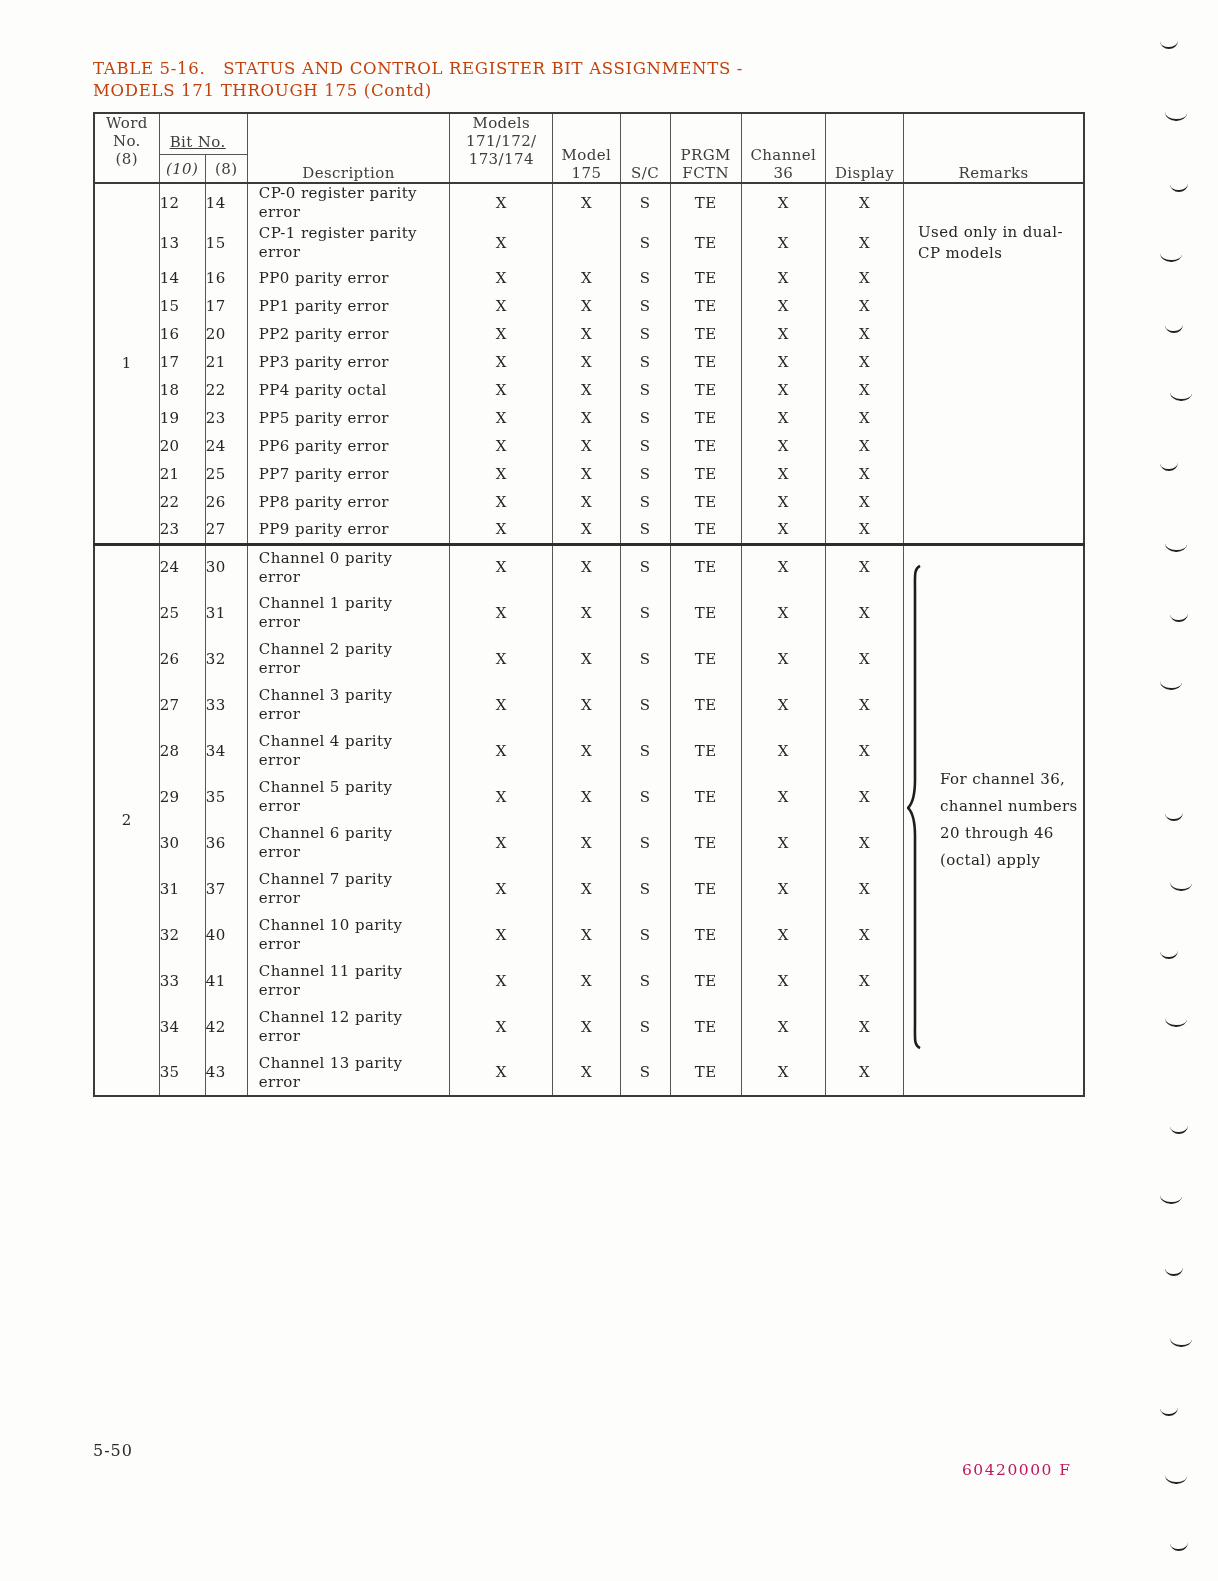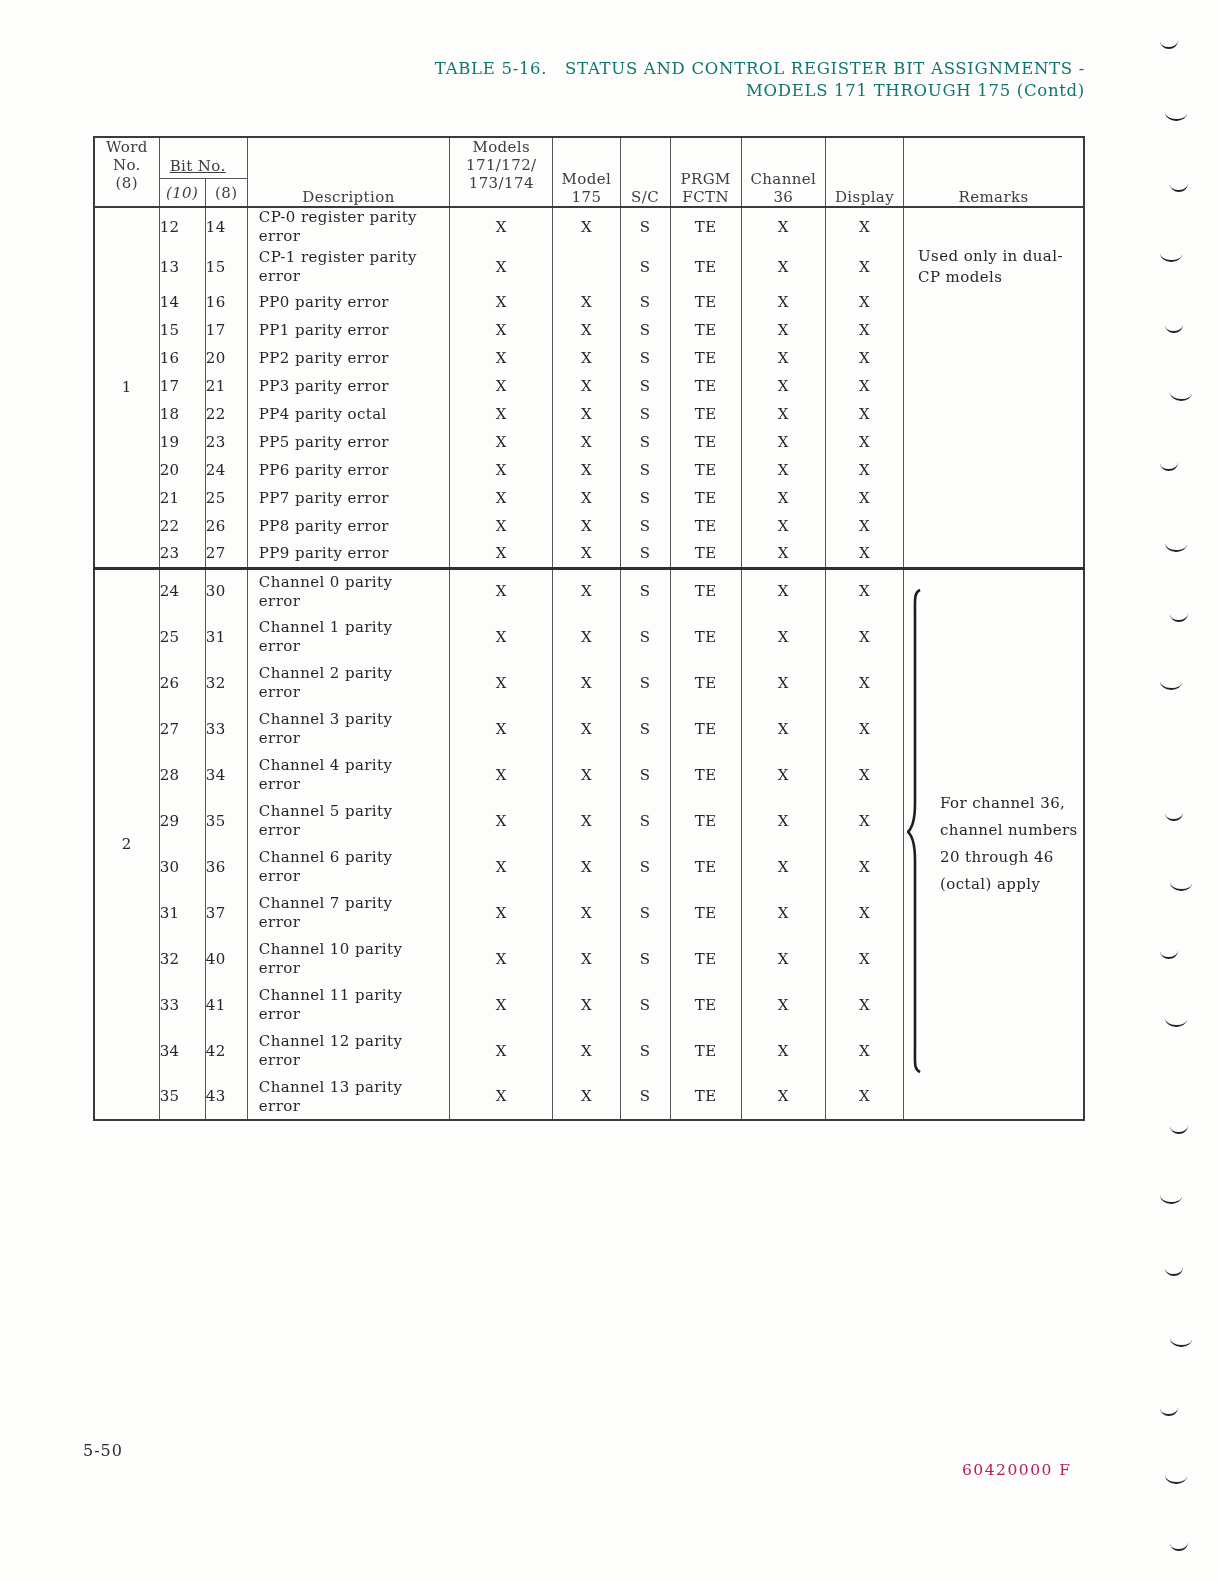--- a/index.html
+++ b/index.html
@@ -14,40 +14,39 @@
     overflow: hidden;
     color: #262626;
   }
 
   
   .title-block {
     position: absolute;
     top: 58px;
     left: 93px;
     width: 992px;
-    text-align: right;
-    color: #0f766e;
+    text-align: left;
+    color: #c2410c;
     font-size: 16.5px;
     letter-spacing: 0.7px;
     line-height: 22px;
   }
   .title-block div { white-space: pre; }
 
   
   table.reg {
     position: absolute;
     top: 112px;
     left: 93px;
     width: 992px;
     border-collapse: collapse;
     table-layout: fixed;
     border: 2px solid #3b3b3b;
     font-size: 15px;
     letter-spacing: 0.4px;
-    margin-top: 24px;
   }
   .reg th, .reg td { font-weight: normal; }
 
   .reg thead th {
     border: 1px solid #565656;
     height: 70px;
     color: #3d3d3d;
     text-align: center;
     line-height: 18px;
     padding: 0;
@@ -95,21 +94,21 @@
   td.block-rem .rem-text { margin-left: 22px; width: 148px; line-height: 27px; }
   svg.brace {
     position: absolute;
     left: 3px; top: 18px;
     width: 15px; height: 486px;
   }
 
   
   .footer-left {
     position: absolute;
-    left: 83px; top: 1441px;
+    left: 93px; top: 1441px;
     font-size: 16px; letter-spacing: 1px; color: #2a2a2a;
   }
   .footer-right {
     position: absolute;
     left: 962px; top: 1461px;
     font-size: 15.5px; letter-spacing: 1.5px; color: #be185d;
   }
 
   
   .bmark {

